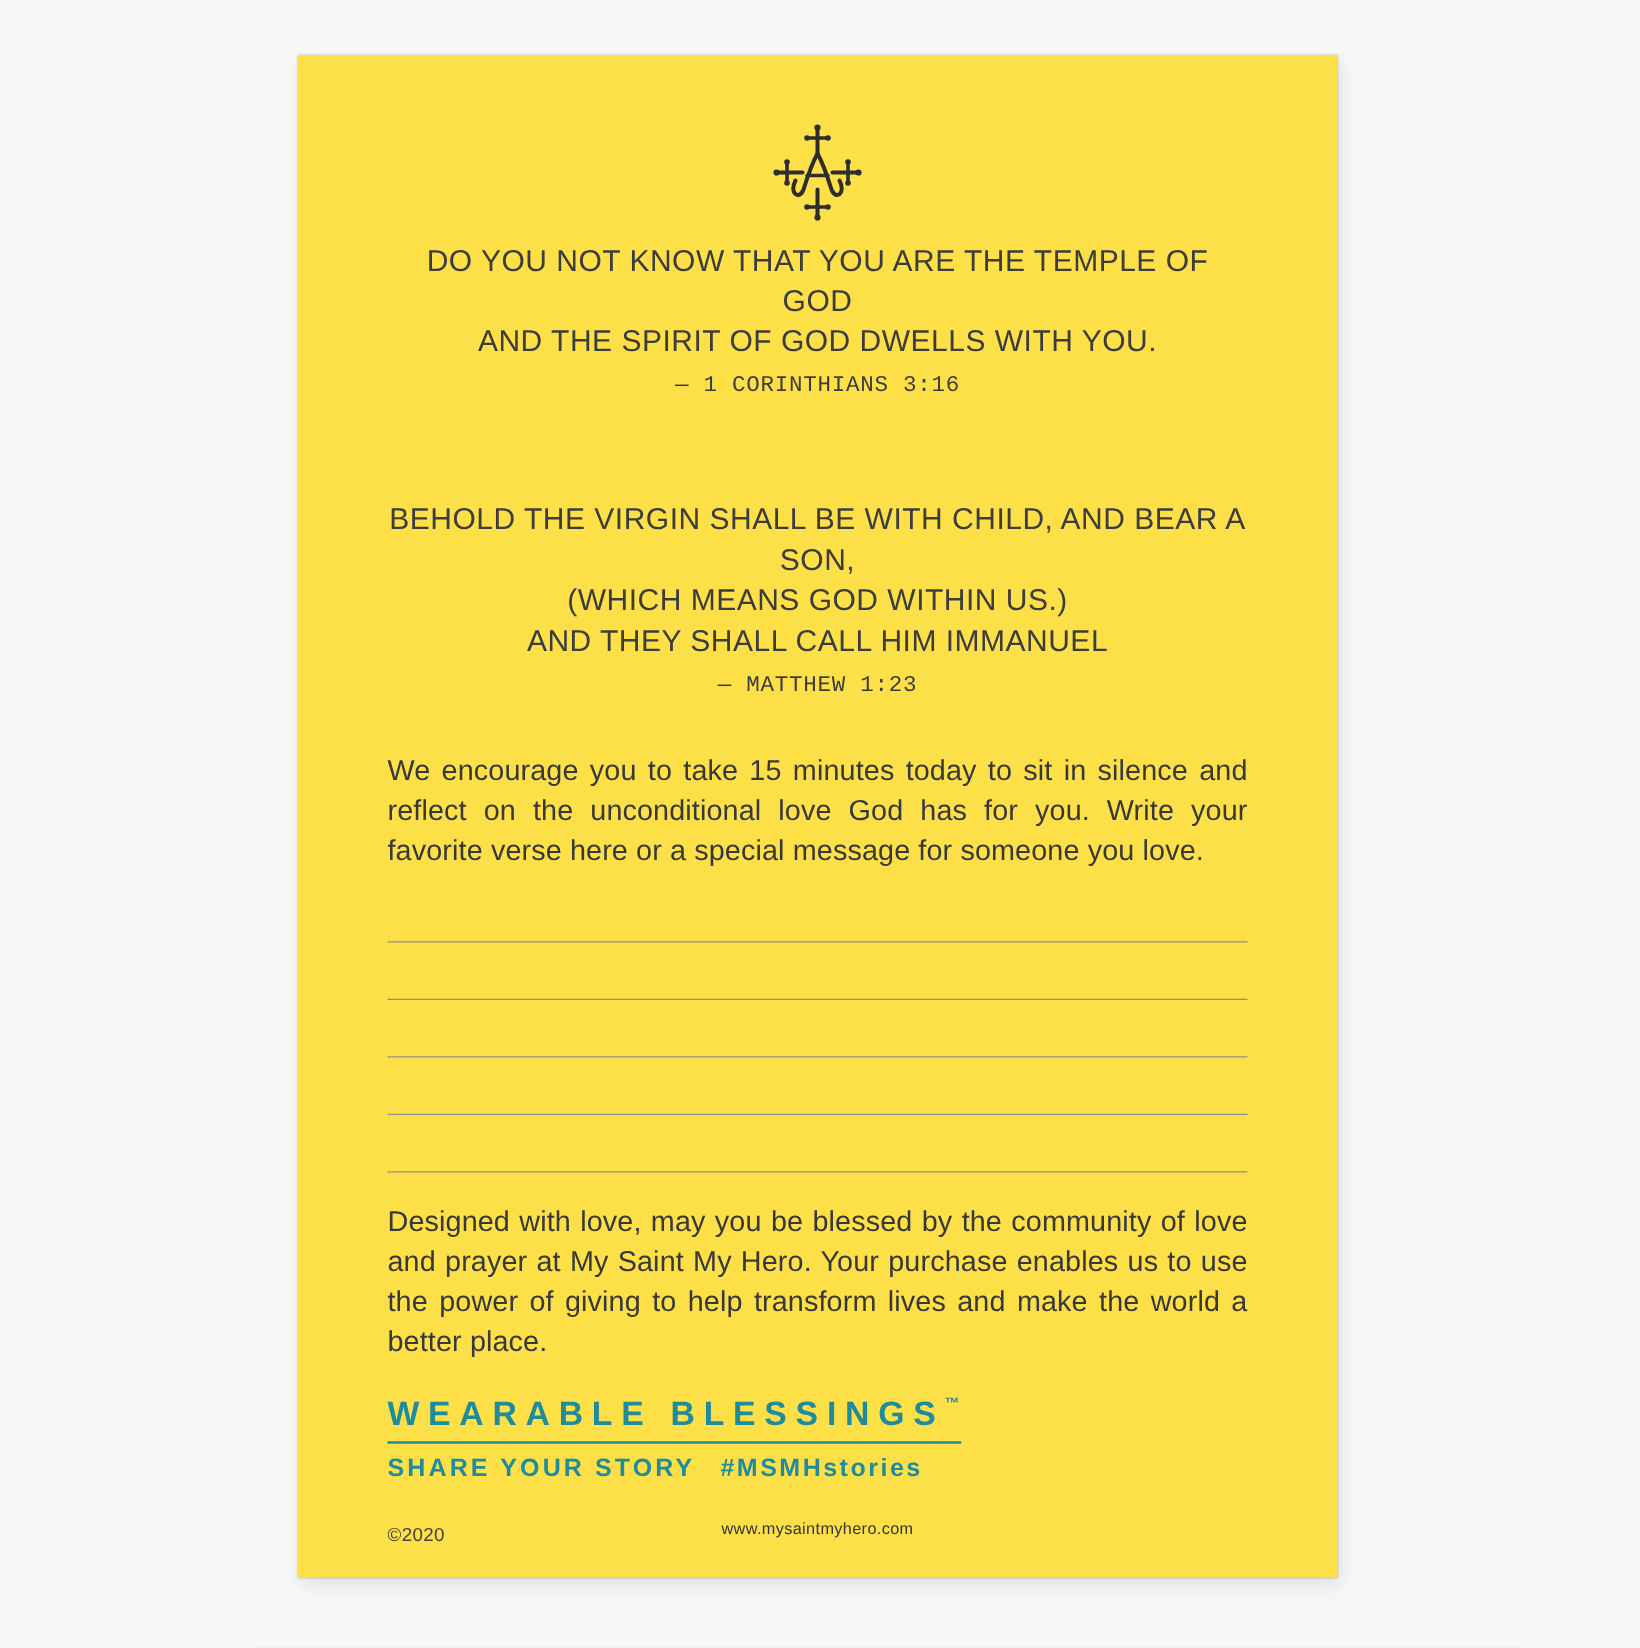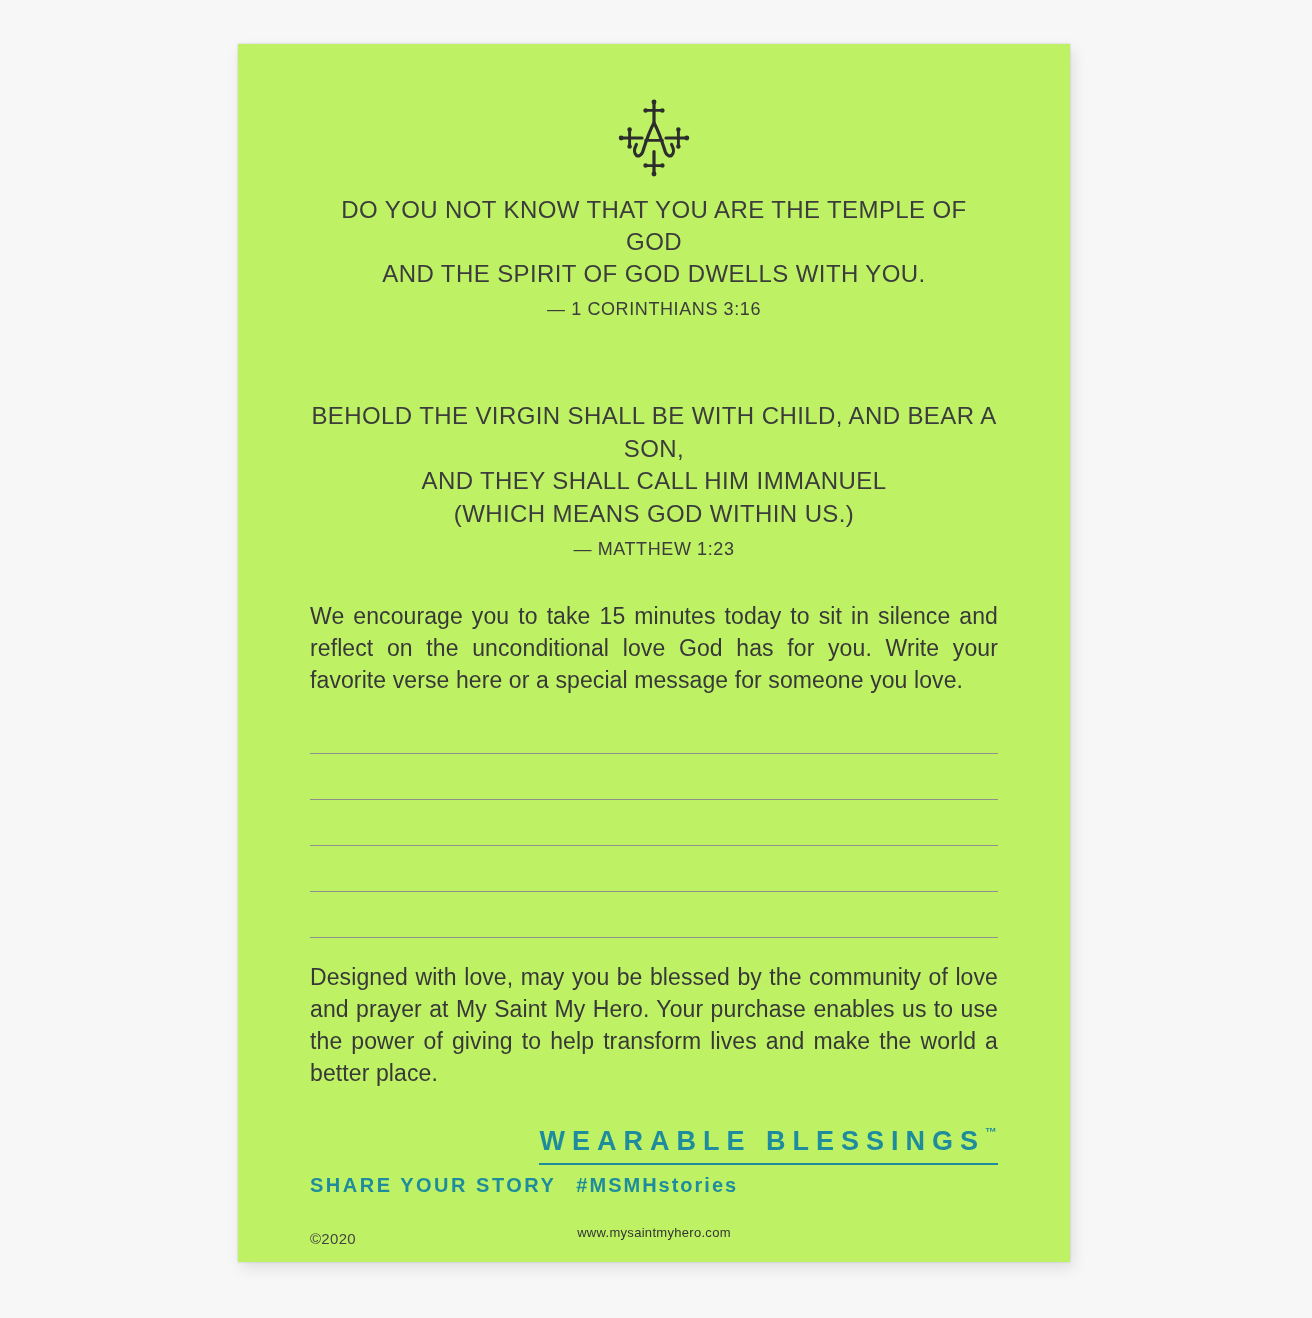--- a/index.html
+++ b/index.html
@@ -14,21 +14,21 @@
     height: 1318px;
     background: #f7f7f8;
     overflow: hidden;
   }
   .card {
     position: absolute;
     left: 238px;
     top: 44px;
     width: 832px;
     height: 1218px;
-    background: #bef264;
+    background: #fde047;
     box-shadow: 0 0 2px rgba(0,0,0,0.18), 3px 6px 14px rgba(0,0,0,0.10);
     box-sizing: border-box;
     padding: 0 72px;
   }
   .monogram {
     display: block;
     margin: 54px auto 0 auto;
     width: 80px;
     height: 80px;
   }
@@ -42,39 +42,40 @@
   }
   .scripture-1 { margin-top: 16px; }
   .scripture-2 { margin-top: 78px; line-height: 32.5px; }
   .citation {
     text-align: center;
     font-size: 18px;
     line-height: 26px;
     letter-spacing: 0.6px;
     color: #3c3c3c;
     margin-top: 6px;
+    font-family: Liberation Mono, monospace;
   }
   .paragraph {
     font-size: 23px;
     line-height: 32px;
     color: #383838;
     text-align: justify;
     letter-spacing: 0.1px;
   }
   .intro-paragraph { margin-top: 38px; }
   .closing-paragraph { }
   .rules { margin-top: 0; }
   .rule {
     height: 45px;
     border-bottom: 1.6px solid #8f8f8f;
   }
   .rule:first-child { height: 34px; }
   .brand-block {
-    text-align: right;
-    margin-top: 36px;
+    text-align: left;
+    margin-top: 26px;
   }
   .brand-name-wrap {
     display: inline-block;
     border-bottom: 2px solid #1e8c9d;
     padding-bottom: 6px;
     white-space: nowrap;
   }
   .brand-name {
     color: #1e8c9d;
     font-size: 27px;
@@ -152,22 +153,22 @@
     </svg>
 
     <div class="scripture scripture-1">
       <div>DO YOU NOT KNOW THAT YOU ARE THE TEMPLE OF GOD</div>
       <div>AND THE SPIRIT OF GOD DWELLS WITH YOU.</div>
     </div>
     <div class="citation">— 1 CORINTHIANS 3:16</div>
 
     <div class="scripture scripture-2">
       <div>BEHOLD THE VIRGIN SHALL BE WITH CHILD, AND BEAR A SON,</div>
+      <div>(WHICH MEANS GOD WITHIN US.)</div>
       <div>AND THEY SHALL CALL HIM IMMANUEL</div>
-      <div>(WHICH MEANS GOD WITHIN US.)</div>
     </div>
     <div class="citation">— MATTHEW 1:23</div>
 
     <p class="paragraph intro-paragraph">We encourage you to take 15 minutes today to sit in silence and reflect on the unconditional love God has for you. Write your favorite verse here or a special message for someone you love.</p>
 
     <div class="rules" id="writing-lines">
         <div class="rule"></div>
         <div class="rule"></div>
         <div class="rule"></div>
         <div class="rule"></div>

